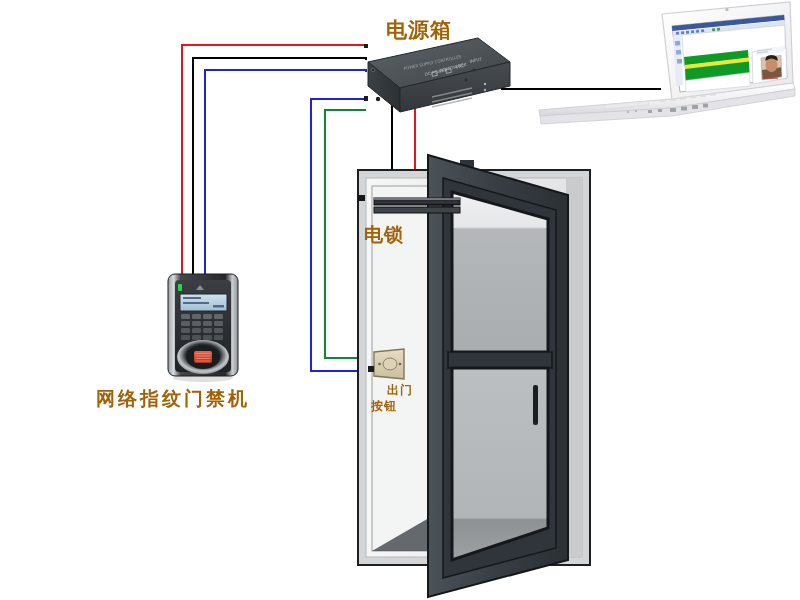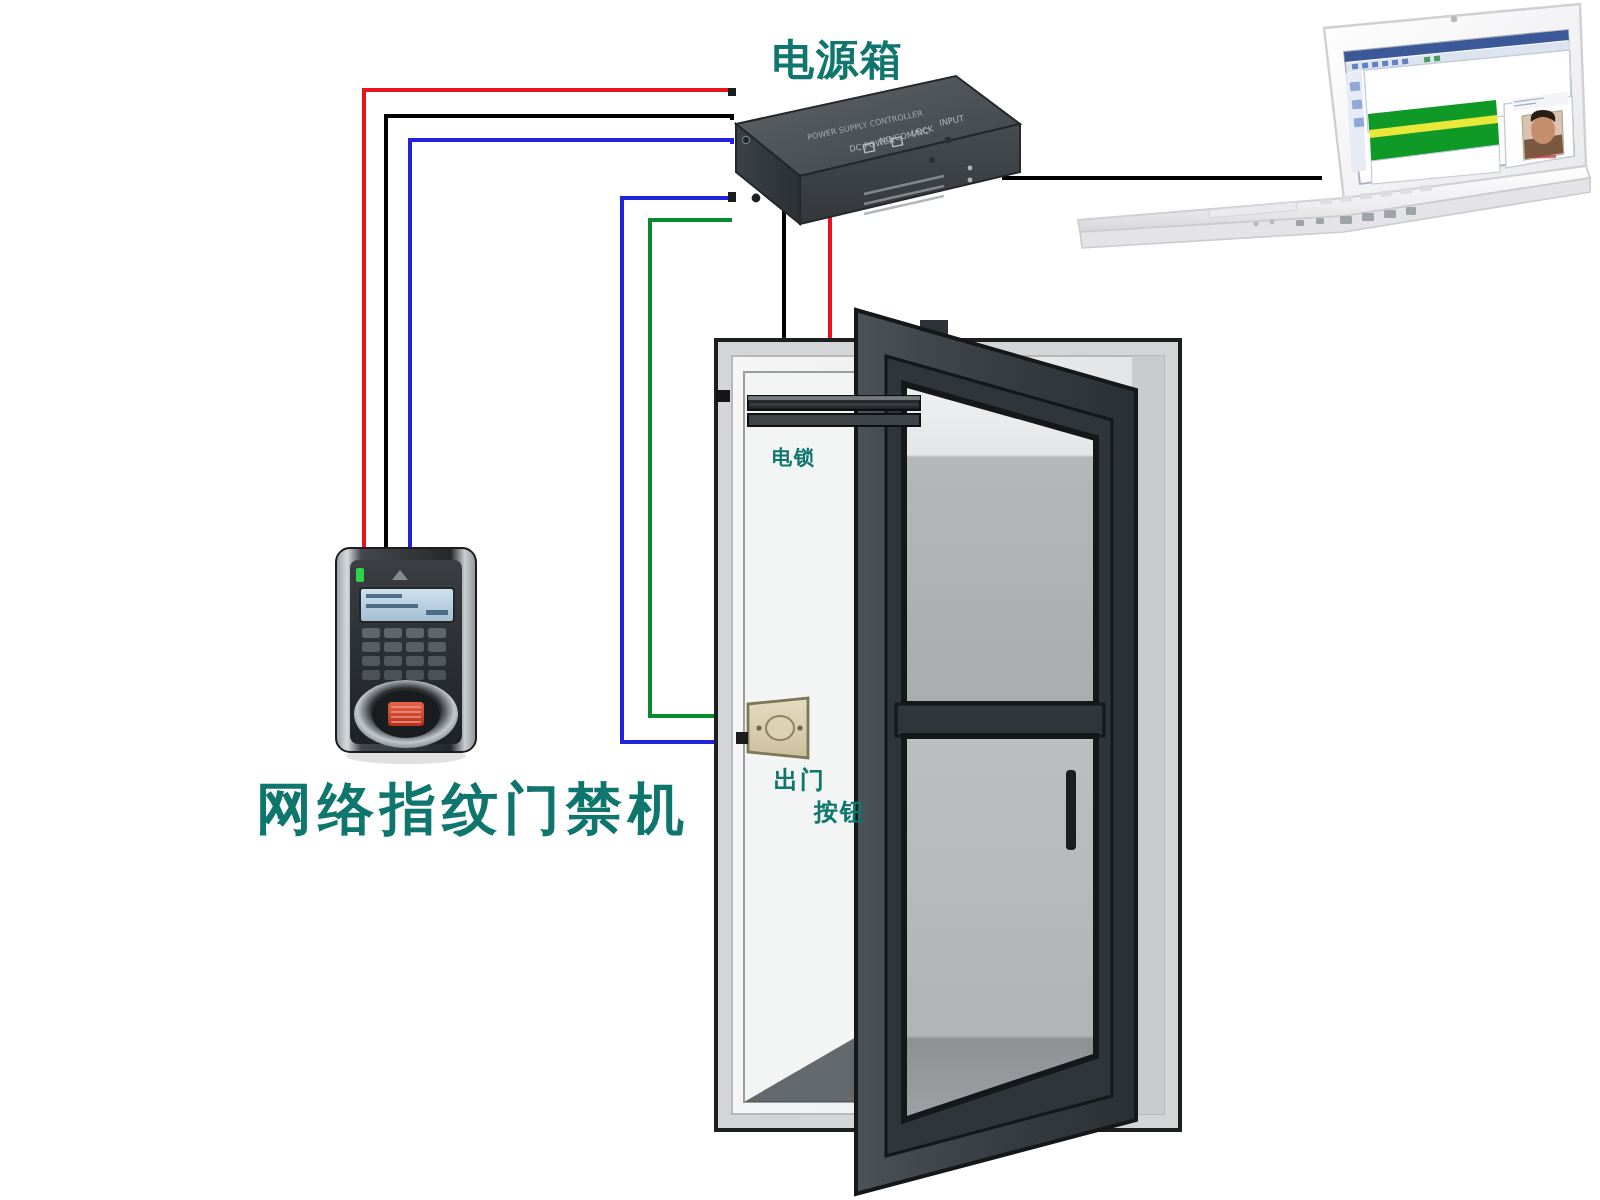--- a/index.html
+++ b/index.html
@@ -6,29 +6,29 @@
   html,body{margin:0;padding:0;background:#ffffff;}
   body{
     font-family:"DejaVu Sans","Liberation Sans",sans-serif;
     width:800px;height:600px;overflow:hidden;position:relative;
   }
   #stage{position:relative;width:800px;height:600px;background:#fff;}
   #stage svg{position:absolute;left:0;top:0;}
   .lbl{
     position:absolute;
     font-family:Liberation Sans, sans-serif;
-    color:#0f766e;
+    color:#a16207;
     white-space:nowrap;
     letter-spacing:1px;
   }
   #lbl-powerbox{left:386px;top:16px;font-size:21px;font-weight:700;}
-  #lbl-device{left:128px;top:386px;font-size:28px;font-weight:700;letter-spacing:3px;text-align:right;}
-  #lbl-lock{left:386px;top:222px;font-size:10px;font-weight:700;letter-spacing:1px;text-align:right;}
+  #lbl-device{left:96px;top:386px;font-size:19px;font-weight:700;letter-spacing:3px;text-align:right;}
+  #lbl-lock{left:364px;top:222px;font-size:19px;font-weight:700;letter-spacing:1px;text-align:right;}
   #lbl-exit1{left:387px;top:382px;font-size:12px;font-weight:700;letter-spacing:1px;}
-  #lbl-exit2{left:371px;top:398px;font-size:12px;font-weight:700;letter-spacing:1px;margin-left:36px;}
+  #lbl-exit2{left:371px;top:398px;font-size:12px;font-weight:700;letter-spacing:1px;}
 </style>
 </head>
 <body>
 
 <div id="stage">
 
   <svg width="800" height="600" viewBox="0 0 800 600">
     <defs>
       <linearGradient id="gradBoxTop" x1="0" y1="0" x2="1" y2="1">
         <stop offset="0%" stop-color="#5d6368"></stop>

